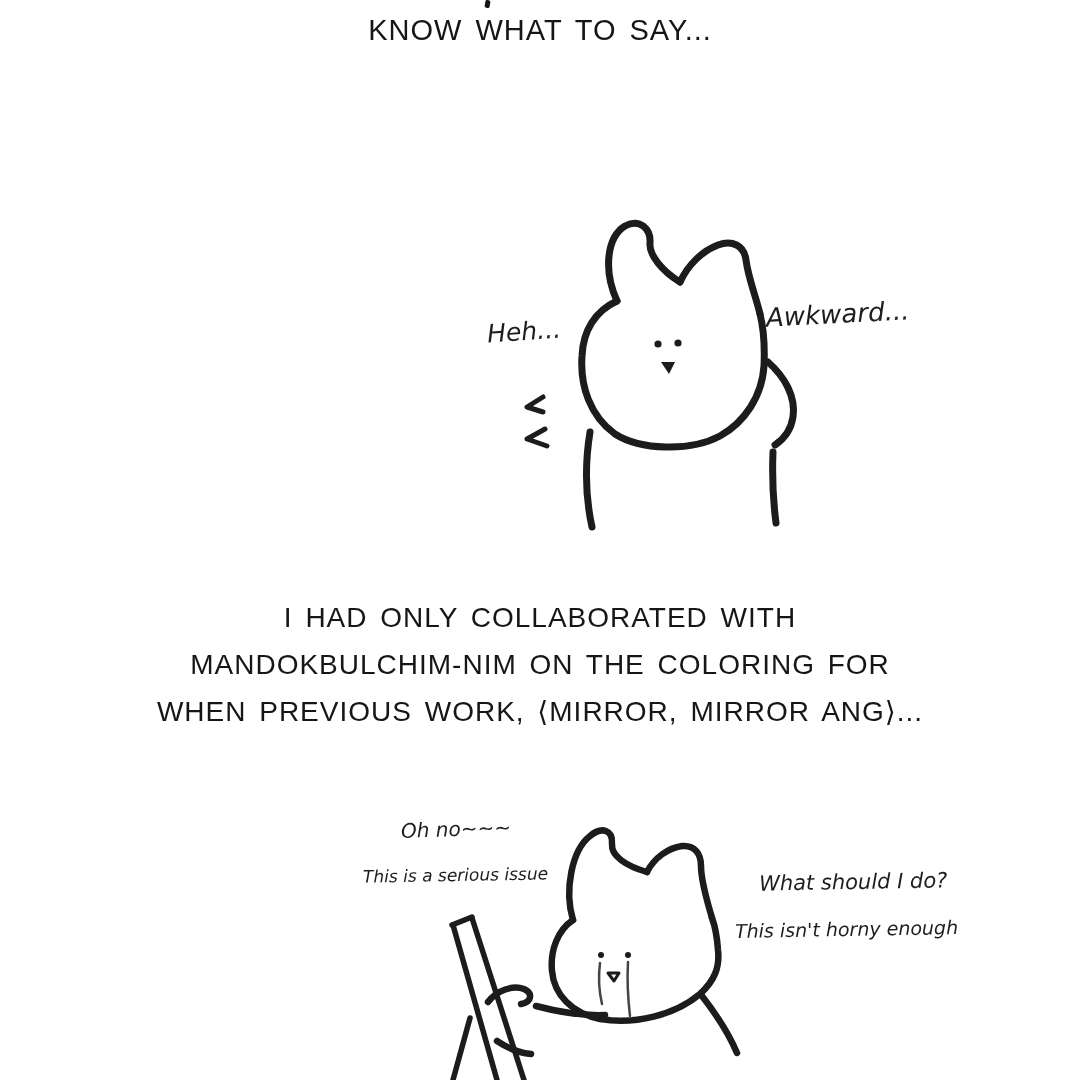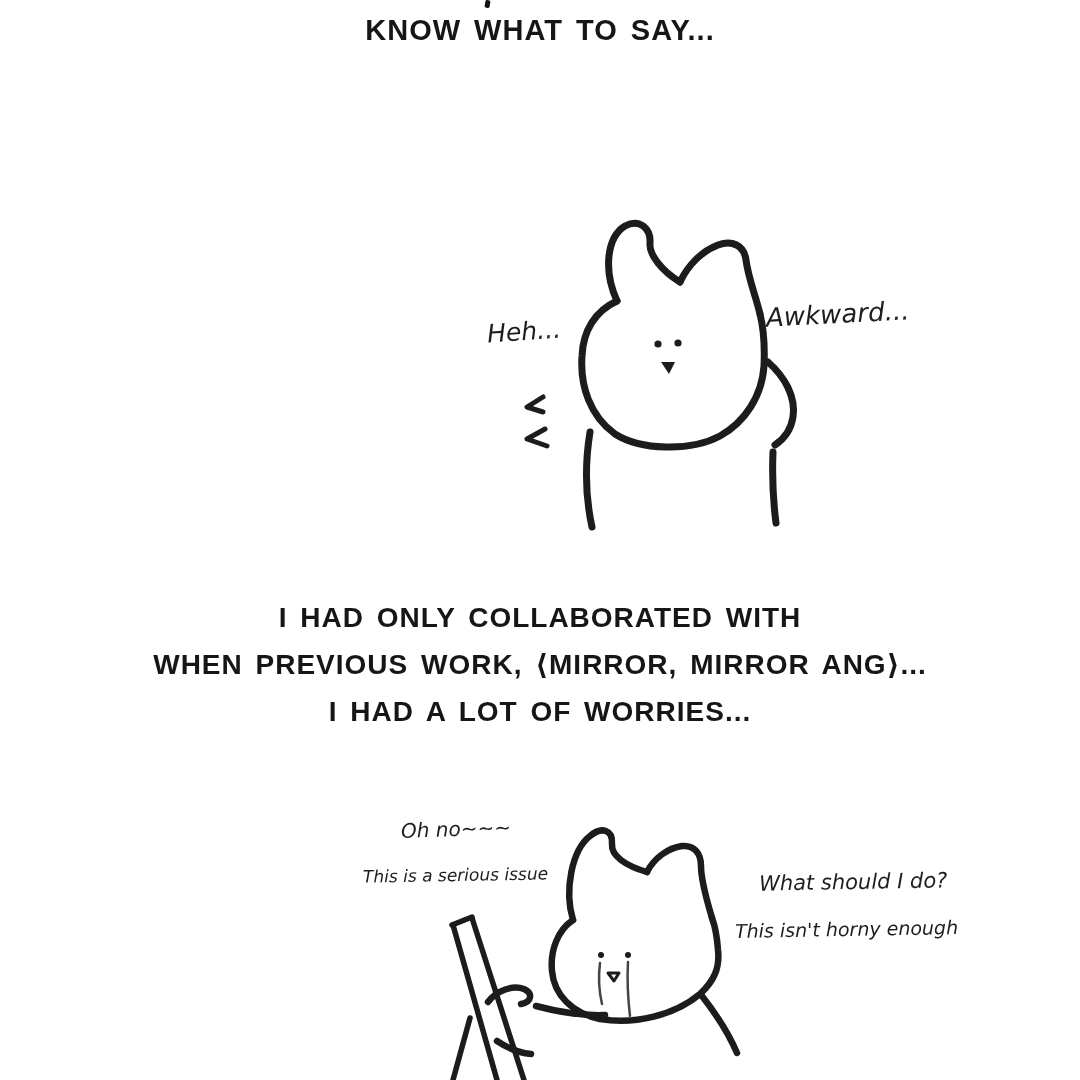--- a/index.html
+++ b/index.html
@@ -9,21 +9,21 @@
     background:#ffffff;
     overflow:hidden;
     font-family:"Liberation Sans","DejaVu Sans",sans-serif;
     color:#1b1b1b;
   }
   
   .comic-text{
     position:absolute;left:0;width:1080px;
     text-align:center;
     font-family:"Liberation Sans","DejaVu Sans",sans-serif;
-    font-weight:700;
+    font-weight:400;
     color:#161616;
     letter-spacing:1px;
     word-spacing:4px;
   }
   .top-line{top:12px;font-size:29px;line-height:36px;}
   .narration{top:594px;font-size:28px;line-height:47px;}
   .narration span{display:block;}
   
   .hand{
     position:absolute;
@@ -75,22 +75,22 @@
       <circle cx="238" cy="128" r="3.6"></circle>
       <path d="M 221,147 L 235,147 L 229,159 Z"></path>
     </g>
   </svg>
 
   <div class="hand heh">Heh...</div>
   <div class="hand awkward">Awkward...</div>
 
   <div class="comic-text narration">
     <span>I HAD ONLY COLLABORATED WITH</span>
+    <span>MANDOKBULCHIM-NIM ON THE COLORING FOR</span>
     <span>WHEN PREVIOUS WORK, ⟨MIRROR, MIRROR ANG⟩...</span>
-    <span>I HAD A LOT OF WORRIES...</span>
   </div>
 
   <svg class="figure fig-worried" viewBox="0 0 380 262" xmlns="http://www.w3.org/2000/svg">
     <g fill="none" stroke="#1c1c1c" stroke-width="6.5" stroke-linecap="round" stroke-linejoin="round">
       <path d="M 173,102 C 164,72 172,32 190,18 C 202,8 213,12 212,26 C 211,38 226,48 247,54"></path>
       <path d="M 247,54 C 254,40 268,30 282,28 C 295,27 301,36 301,48 C 301,64 308,86 312,100"></path>
       <path d="M 173,102 C 158,112 150,132 152,153 C 154,177 172,195 200,201 C 235,207 275,197 300,176 C 314,163 320,150 318,132 C 317,118 315,108 312,100"></path>
       <path d="M 302,178 C 316,196 329,216 337,235"></path>
       <path d="M 205,197 C 180,198 155,193 136,188"></path>
       <path d="M 88,184 C 97,172 113,167 124,171 C 133,175 132,184 121,186"></path>

